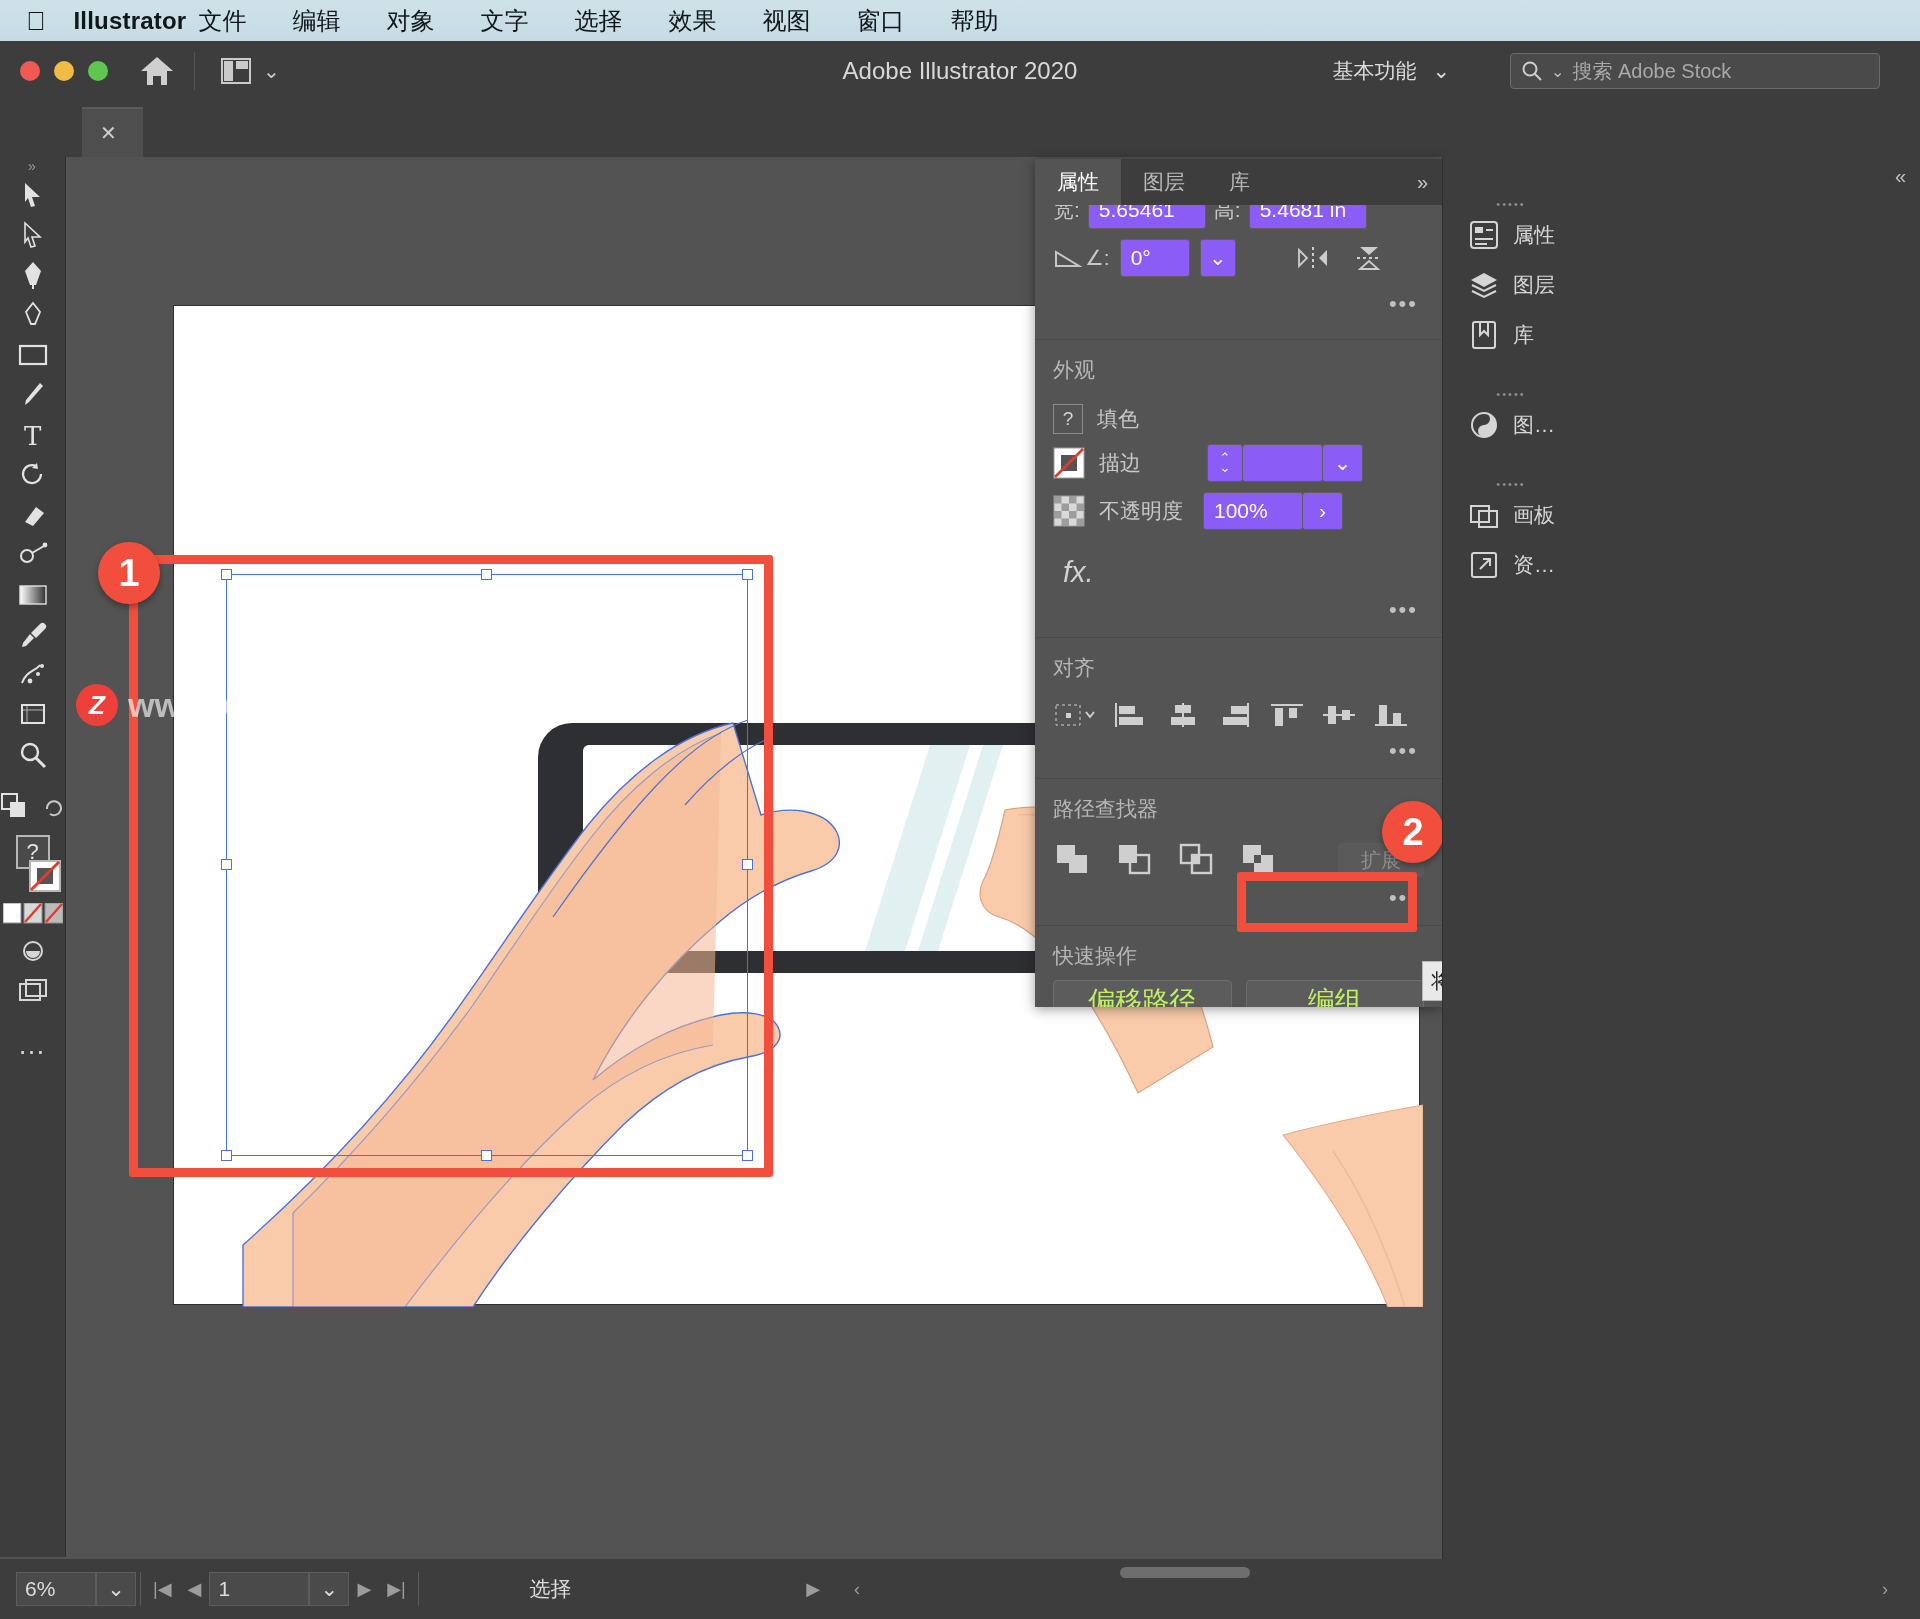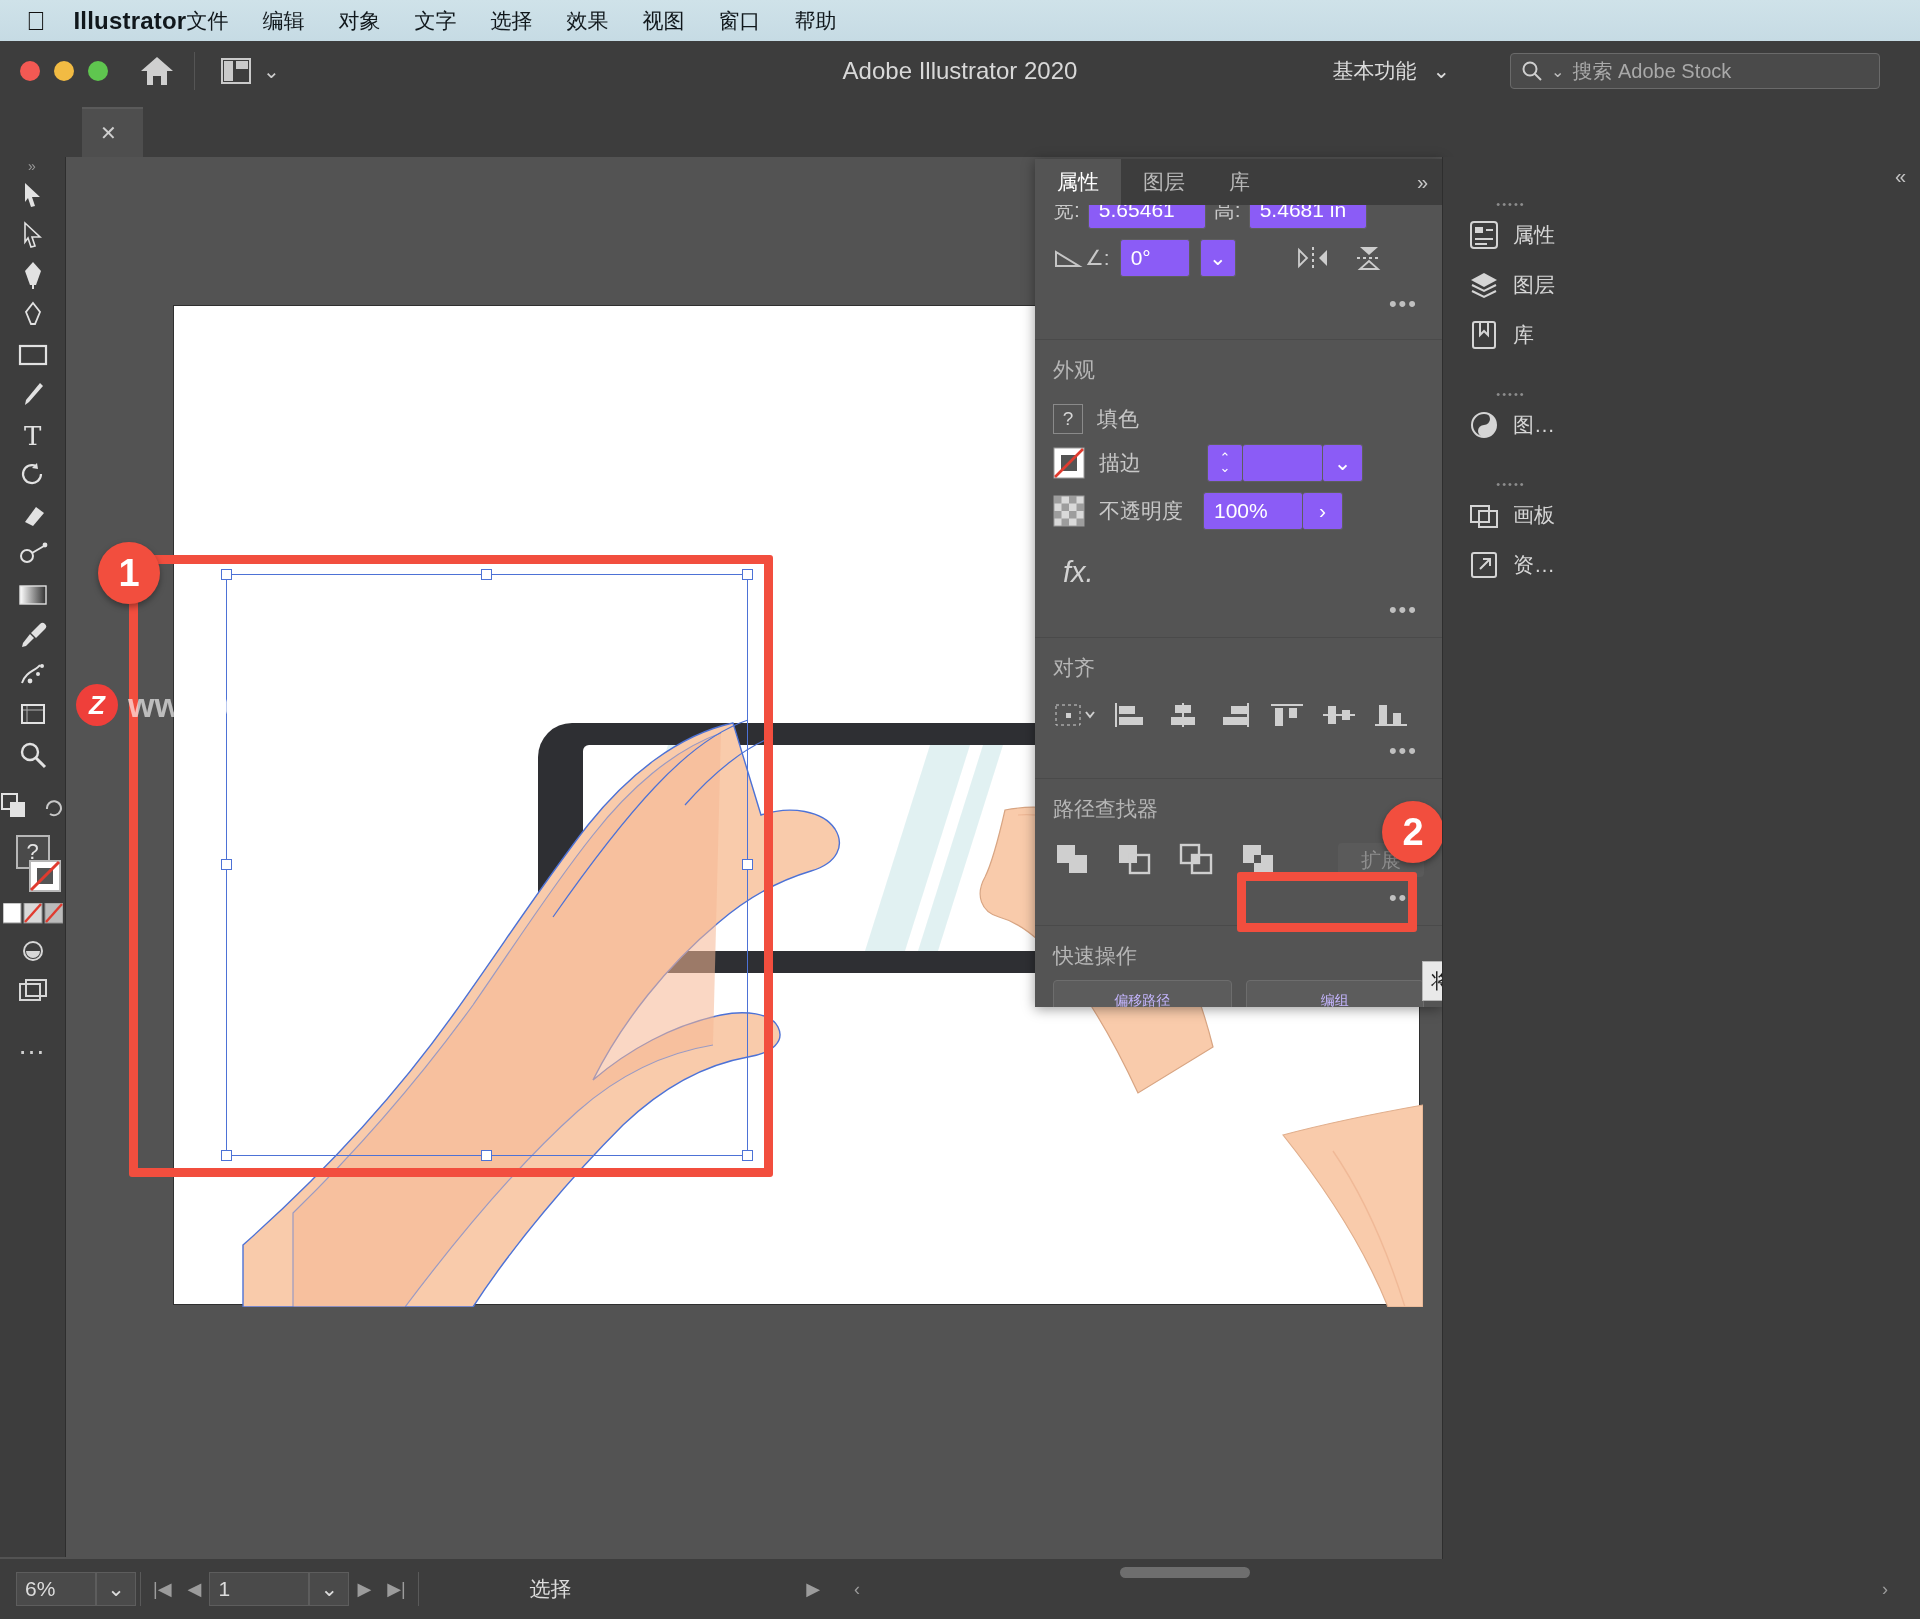--- a/index.html
+++ b/index.html
@@ -5,21 +5,21 @@
   * { box-sizing: border-box; margin:0; padding:0; }
   html,body{ width:1920px; height:1619px; overflow:hidden; background:#535353;
     font-family:"Liberation Sans","DejaVu Sans",sans-serif; }
 
   
   #macbar{ position:absolute; left:0; top:0; width:1920px; height:41px;
     background:linear-gradient(#cfe2e9,#c6dbe4); display:flex; align-items:center;
     padding-left:26px; color:#10171b; }
   #macbar .apple{ font-size:26px; line-height:1; margin-right:28px; color:#111; }
   #macbar .appname{ font-weight:bold; font-size:24px; letter-spacing:.2px;}
-  #macbar .mi{ font-size:21px; margin-right:34px; white-space:nowrap; }
+  #macbar .mi{ font-size:24px; margin-right:34px; white-space:nowrap;margin-left:12px; }
 
   
   #app{ position:absolute; left:0; top:41px; width:1920px; height:1578px; background:#535353; }
 
   
   #titlebar{ position:absolute; left:0; top:0; width:1920px; height:60px;
     background:#3d3d3d; display:flex; align-items:center; }
   .lights{ display:flex; gap:14px; margin-left:20px; }
   .light{ width:20px; height:20px; border-radius:50%; }
   .l-red{ background:#f35953; } .l-yel{ background:#f2bb43; } .l-grn{ background:#5fc64f; }
@@ -93,21 +93,21 @@
   .row{ display:flex; align-items:center; gap:14px; margin:10px 0; }
   .lbl{ color:#c8c8c8; font-size:21px; }
   .fld{ background:#8b5cf6; border:1px solid #5e5e5e; border-radius:3px; color:#fff;
     font-size:21px; height:38px; display:flex; align-items:center; padding:0 10px; }
   .swatch{ width:30px; height:30px; border:1px solid #8a8a8a; background:#545454;
     display:flex; align-items:center; justify-content:center; color:#d6d6d6; font-size:19px;}
   .ellipsis{ text-align:right; color:#c0c0c0; font-size:22px; letter-spacing:2px;
     padding:4px 6px 8px 0; }
   .iconrow{ display:flex; align-items:center; gap:12px; margin:8px 0 4px 0;}
   .qbtn{ flex:1; height:42px; background:#5c5c5c; border:1px solid #6d6d6d; border-radius:4px;
-    color:#c4b5fd; font-size:14px; display:flex; align-items:center; justify-content:center; }
+    color:#bef264; font-size:27px; display:flex; align-items:center; justify-content:center; }
   #tooltip{ position:absolute; left:1422px; top:920px; background:#e9e9e9; color:#1d1d1d;
     font-size:21px; padding:5px 8px; white-space:nowrap; border:1px solid #b5b5b5; }
 
   
   #dock{ position:absolute; left:1442px; top:116px; width:478px; height:1402px; background:#3d3d3d;
     border-left:1px solid #2e2e2e; }
   #dock .dchev{ text-align:right; color:#c4c4c4; font-size:20px; padding:8px 14px 0 0; }
   .dockitem{ width:108px; margin:0 0 0 14px; padding-top:10px; }
   .dockgrip{ color:#8d8d8d; font-size:11px; letter-spacing:2px; text-align:center; height:12px;}
   .dockbtn{ display:flex; align-items:center; gap:14px; padding:10px 0 10px 12px; }

